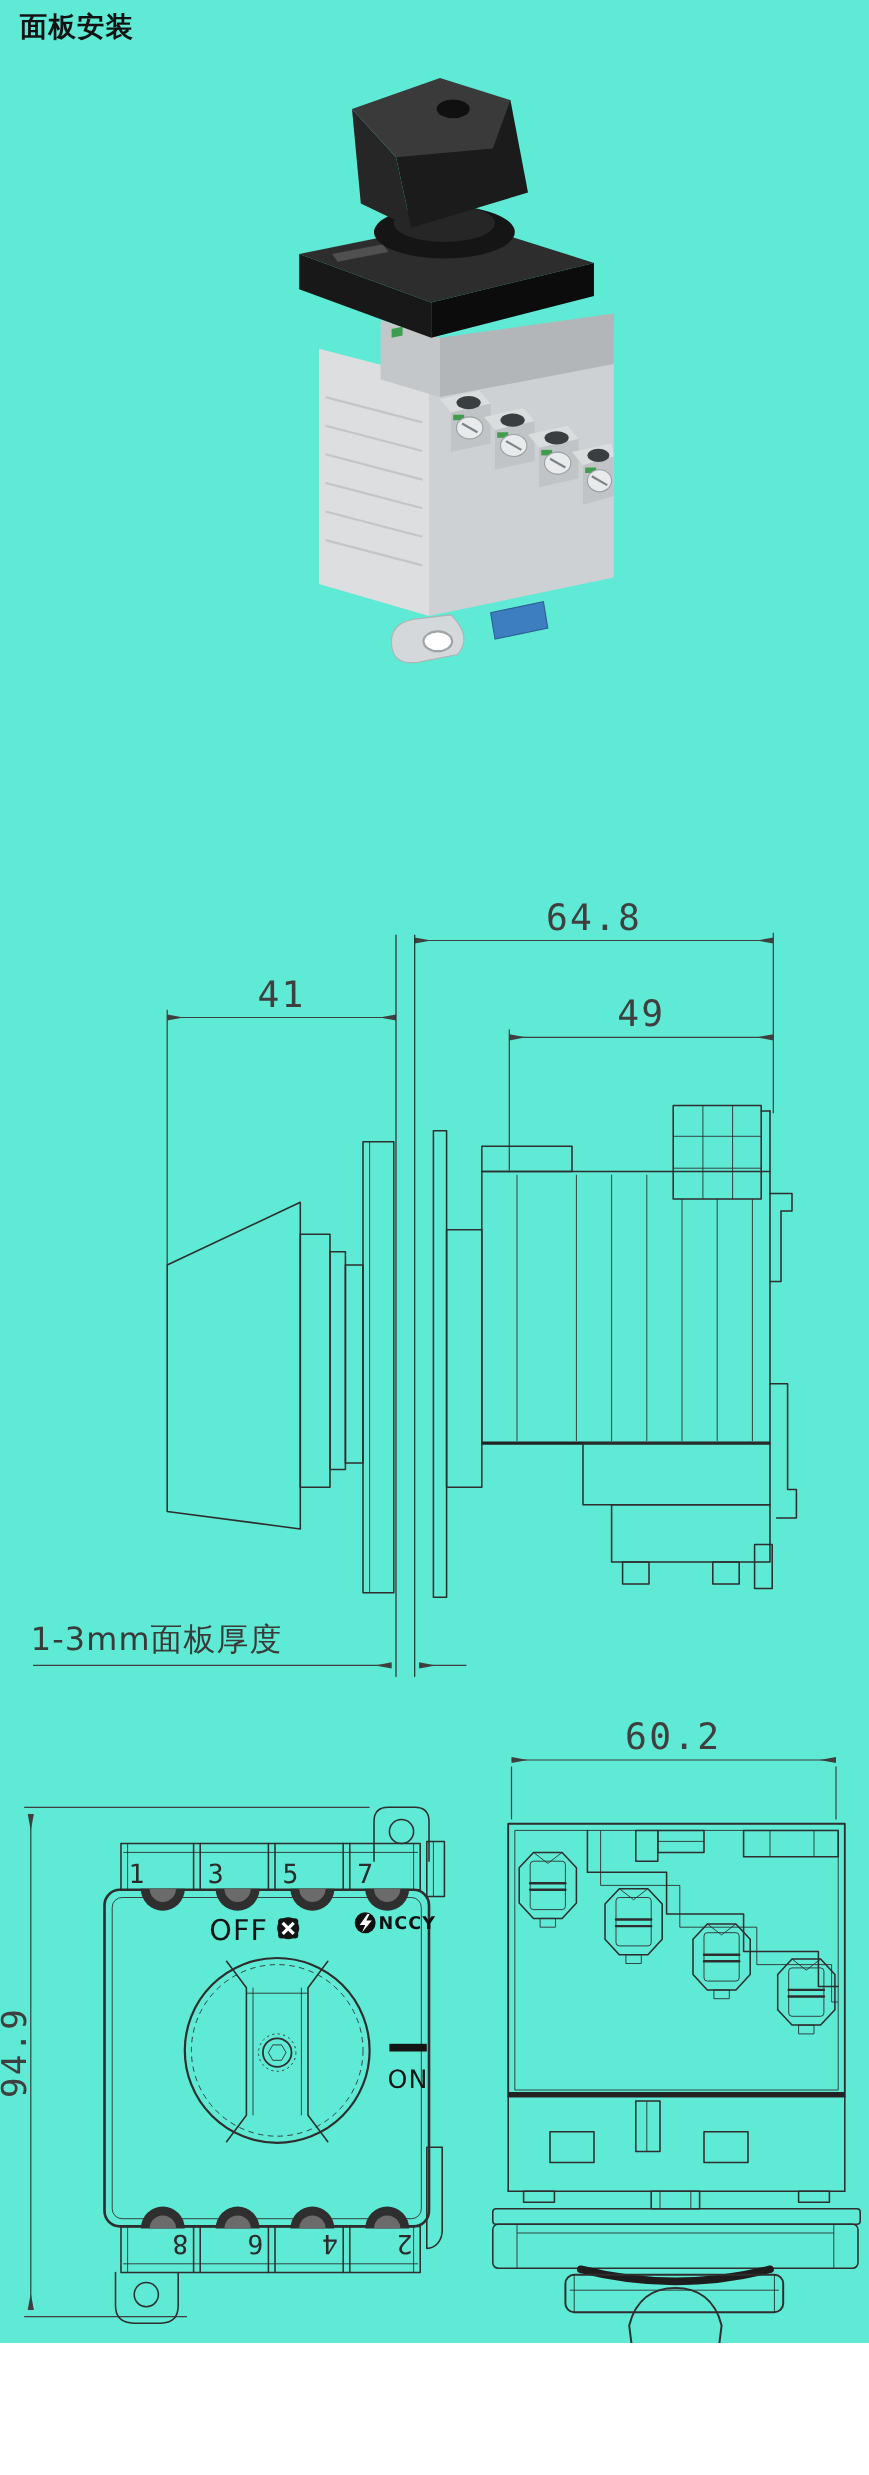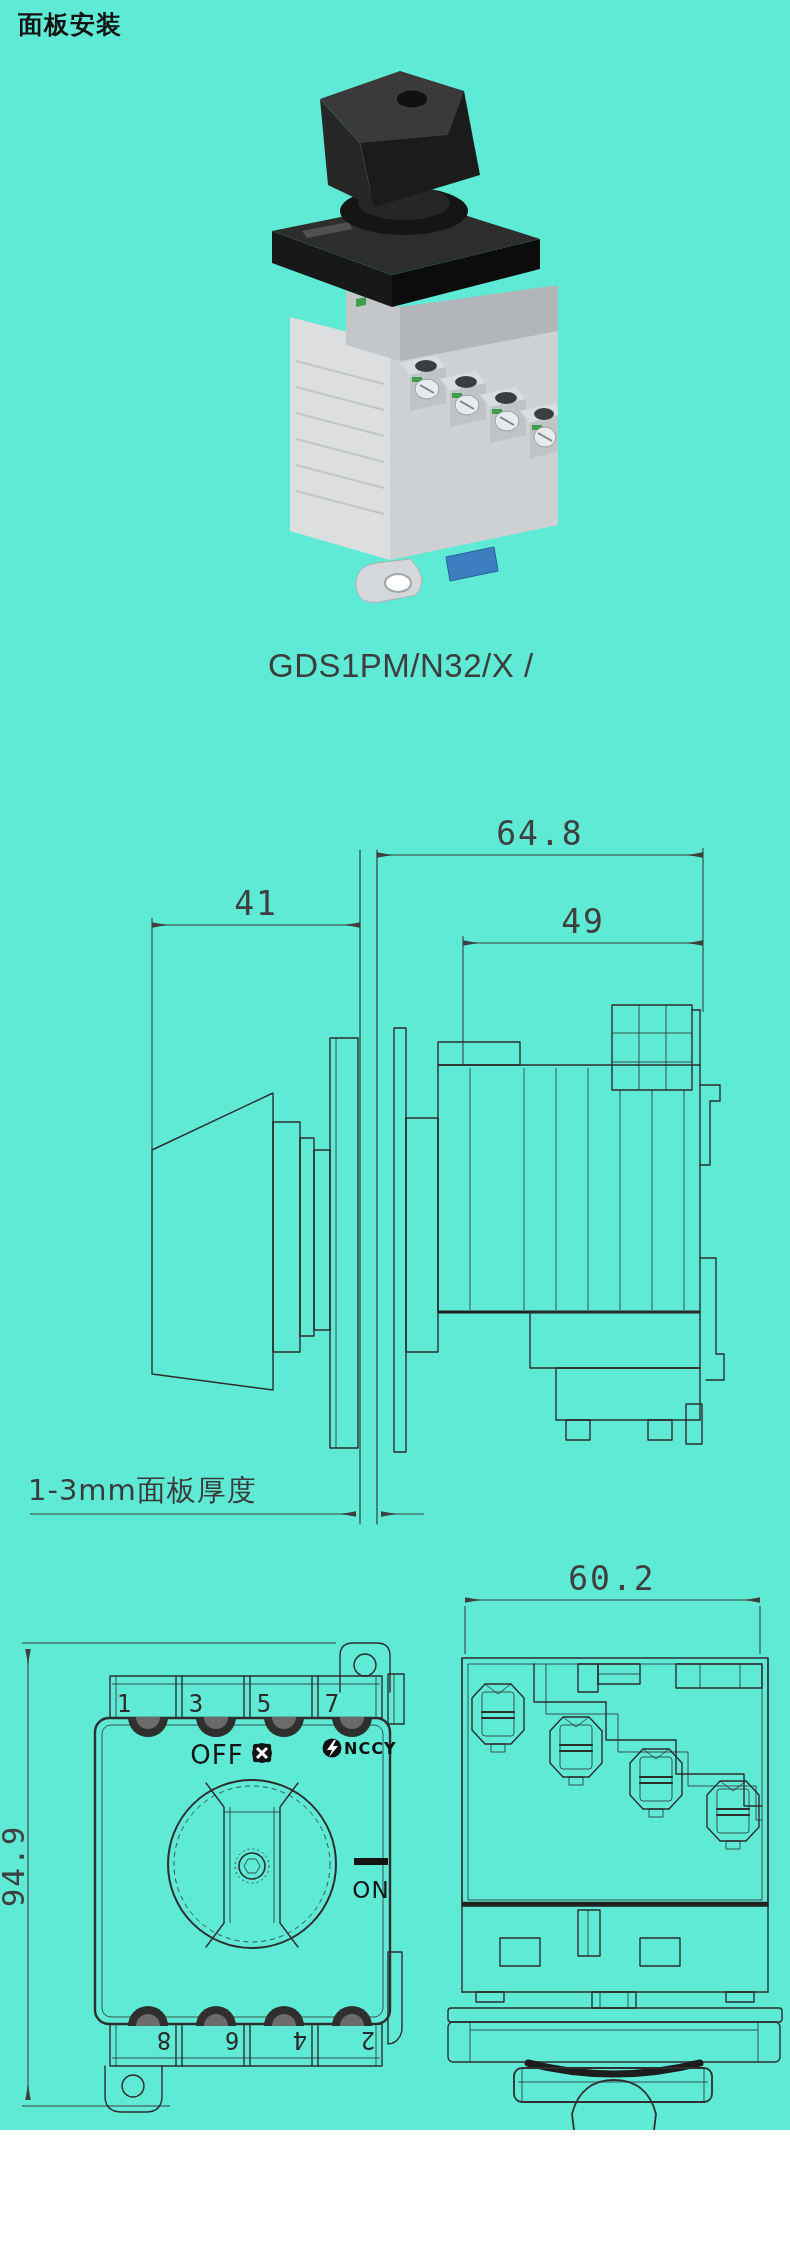--- a/index.html
+++ b/index.html
@@ -100,21 +100,20 @@
     </g>
 
     <g>
       <path d="M226,508 q-22,4 -20,24 q2,18 24,15 l36,-7 q14,-16 -6,-36 z" fill="#d5d8da" stroke="#aeb2b5"></path>
       <ellipse cx="248" cy="528" rx="13" ry="9" fill="#ffffff" stroke="#9fa4a7" stroke-width="2"></ellipse>
     </g>
     <polygon points="296,502 344,492 348,516 300,526" fill="#3d7ec0" stroke="#2c5f93"></polygon>
   </svg>
 
   <div class="model-block">
-    <div>GDS1PM/N32/X /</div>
   </div>
 
   <svg class="abs" style="left:0;top:760px;" width="790" height="790" viewBox="0 760 790 790">
     <defs>
       <marker id="aS" viewBox="0 0 16 8" refX="15.5" refY="4" markerWidth="16" markerHeight="8" orient="auto-start-reverse" markerUnits="userSpaceOnUse">
         <path d="M0.5,4 L15.5,1.2 L15.5,6.8 Z" fill="#3f3f3f"></path>
       </marker>
     </defs>
 
     <g>

